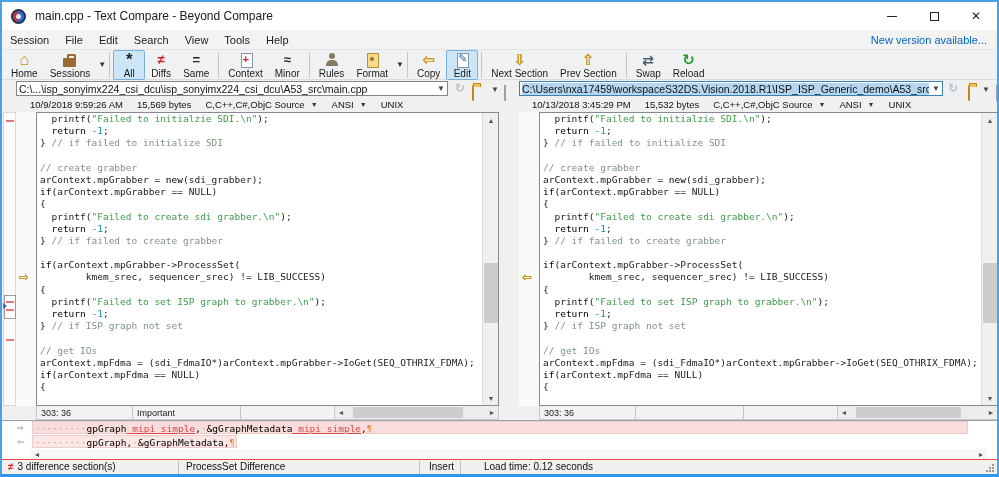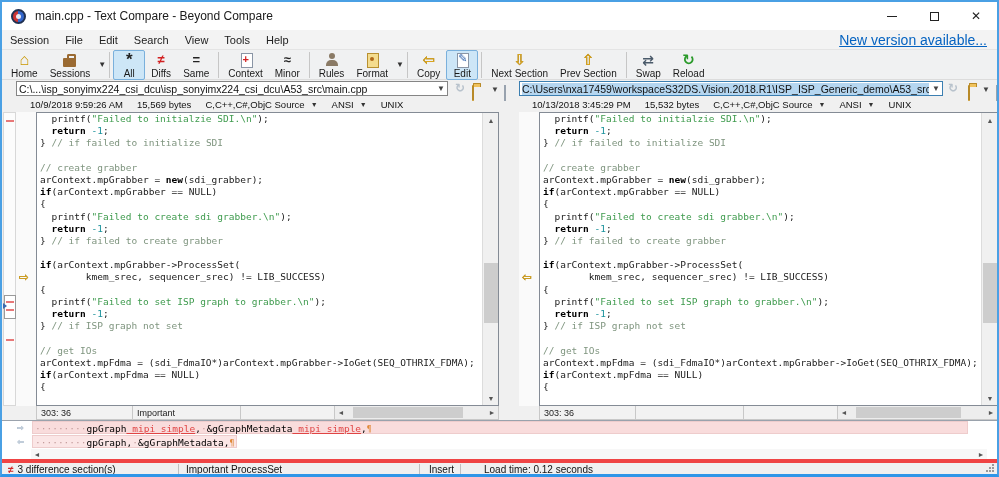--- a/index.html
+++ b/index.html
@@ -16,21 +16,21 @@
     background:linear-gradient(90deg,#cc3333 50%,#3366cc 50%);border:2px solid #203050;position:relative;}
   .app-logo::after{content:"";position:absolute;left:3px;top:3px;width:5px;height:5px;border-radius:50%;background:#e8e8f0;}
   .title-text{font-size:12px;color:#1a1a1a;margin-left:9px;}
   .win-btns{margin-left:auto;display:flex;height:100%;}
   .win-btn{width:42px;height:100%;display:flex;align-items:center;justify-content:center;font-size:12px;color:#222;}
   .glyph-min{width:10px;height:1px;background:#222;display:inline-block;}
   .glyph-max{width:9px;height:9px;border:1px solid #222;display:inline-block;}
   
   .menubar{position:absolute;left:0;top:28px;width:995px;height:20px;background:#f3f3f3;display:flex;align-items:center;font-size:11px;color:#222;border-bottom:1px solid #e4e4e4;}
   .menu-item{padding:2px 8px;}
-  .update-link{margin-left:auto;margin-right:10px;color:#0563c1;text-decoration:underline;font-size:14px;}
+  .update-link{margin-left:auto;margin-right:10px;color:#0563c1;font-size:11px;}
   
   .toolbar{position:absolute;left:0;top:48px;width:995px;height:30px;background:#f0f1f2;display:flex;align-items:center;padding-left:3px;border-bottom:1px solid #dcdcdc;}
   .tb-group{display:flex;align-items:stretch;height:29px;}
   .tb-sep{width:1px;background:#c6c6c6;height:26px;margin:0 3px;align-self:center;}
   .tb-btn{display:flex;flex-direction:column;align-items:center;justify-content:flex-start;padding:1px 5px 0 5px;border:1px solid transparent;border-radius:2px;min-width:32px;}
   .tb-btn.sel{background:#cde6f7;border-color:#7ab0dc;}
   .tb-btn .lbl{font-size:10px;color:#1a1a1a;white-space:nowrap;line-height:11px;}
   .tbic{position:relative;width:16px;height:16px;display:flex;align-items:center;justify-content:center;}
   .tb-caret{font-size:8px;color:#333;align-self:center;margin-left:2px;}
   .btn-wrap{display:flex;align-items:center;}
@@ -74,21 +74,21 @@
   .thumbstrip{position:absolute;left:1px;top:110px;width:13px;height:294px;background:#fcfcfc;border:1px solid #d8d8d8;}
   .tmark{position:absolute;left:2px;width:8px;height:2px;background:#e87878;}
   .tbox{position:absolute;left:0px;top:182px;width:12px;height:24px;border:1px solid #9a9a9a;background:#fff;}
   .tpointer{position:absolute;left:-1px;top:190px;width:0;height:0;border-top:3px solid transparent;border-bottom:3px solid transparent;border-left:4px solid #3a6ab0;}
   .gutter{position:absolute;top:110px;width:20px;height:294px;background:#fafafa;}
   .gut-arrow{position:absolute;left:3px;font-size:12px;font-weight:bold;color:var(--gold);text-shadow:0 0 .5px #7a5c00;line-height:14px;}
   .codebox{position:absolute;top:110px;height:294px;background:#fff;border:1px solid #848b95;}
   .code{position:absolute;left:1px;top:0px;bottom:0;overflow:hidden;font-family:"DejaVu Sans Mono","Liberation Mono",monospace;font-size:9.5px;color:#1a1a1a;}
   .code-line{height:12.2px;line-height:12.2px;white-space:pre;padding-left:2px;}
   .code-line.diff{background:var(--pink);}
-  .seg-k{font-weight:bold;color:#000;}
+  .seg-k{font-weight:normal;color:#000;}
   .seg-s{color:var(--string);}
   .seg-c{color:var(--comment);}
   .seg-n{color:var(--number);}
   .seg-r{color:var(--diffred);}
   .seg-d{color:#c49c9c;}
   .seg-ru{color:var(--diffred);text-decoration:underline;}
   .seg-pil{color:#e08838;font-size:8px;}
   .vscroll{position:absolute;right:0;top:0;bottom:0;width:16px;background:#f0f0f0;border-left:1px solid #dcdcdc;}
   .vs-up,.vs-down{position:absolute;left:0;width:16px;height:14px;display:flex;align-items:center;justify-content:center;font-size:7px;color:#555;}
   .vs-up{top:0;} .vs-down{bottom:0;}
@@ -101,21 +101,21 @@
   .hs-left{left:0;} .hs-right{right:0;}
   .hs-thumb{position:absolute;top:1px;height:11px;background:#cdcdcd;}
   
   .details{position:absolute;left:0;top:418px;width:995px;height:39px;background:#fff;border-top:1px solid #9aa2ac;}
   .detail-row{position:absolute;left:1px;height:13px;display:flex;align-items:center;font-family:"DejaVu Sans Mono","Liberation Mono",monospace;font-size:9.5px;white-space:pre;}
   .detail-row .da{width:15px;margin-left:14px;color:#8aa0b8;font-size:11px;font-weight:bold;}
   .detail-row .dc{padding:0 2px;height:13px;line-height:13px;border:1px solid #eecccc;}
   .detail-row .dc.full{width:936px;}
   .detail-hscroll{position:absolute;left:29px;top:28px;width:956px;height:10px;background:#f7f7f7;}
   
-  .statusbar{position:absolute;left:0;top:457px;width:995px;height:15px;background:#f0f0f0;border-top:4px solid #ef4444;font-size:10px;color:#111;}
+  .statusbar{position:absolute;left:0;top:457px;width:995px;height:15px;background:#f0f0f0;border-top:1px solid #ef4444;font-size:10px;color:#111;}
   .sb-item{position:absolute;top:1px;white-space:nowrap;}
   .sb-sep{position:absolute;top:1px;width:1px;height:13px;background:#c0c0c0;}
   .neq{color:#d22222;font-weight:bold;margin-right:4px;}
   .grip{position:absolute;right:2px;bottom:1px;width:10px;height:10px;
     background:radial-gradient(circle at 8px 2px,#999 1px,transparent 1.3px),
                radial-gradient(circle at 5px 5px,#999 1px,transparent 1.3px),
                radial-gradient(circle at 8px 5px,#999 1px,transparent 1.3px),
                radial-gradient(circle at 2px 8px,#999 1px,transparent 1.3px),
                radial-gradient(circle at 5px 8px,#999 1px,transparent 1.3px),
                radial-gradient(circle at 8px 8px,#999 1px,transparent 1.3px);}
@@ -415,21 +415,21 @@
       <div class="hs-left">◄</div>
       <div class="hs-right">►</div>
     </div>
   <div class="detail-row" style="top: 0px;"><span class="da">⇨</span><span class="dc full" style="background: var(--pink);"><span class="seg-d">·········</span><span class="seg-p">gpGraph</span><span class="seg-ru">_mipi_simple</span><span class="seg-p">,</span><span class="seg-d">·</span><span class="seg-p">&amp;gGraphMetadata</span><span class="seg-ru">_mipi_simple</span><span class="seg-p">,</span><span class="seg-pil">¶</span></span></div>
       <div class="detail-row" style="top: 14px;"><span class="da">⇦</span><span class="dc" style="background: rgb(251, 230, 230); text-align: center;"><span class="seg-d">·········</span><span class="seg-p">gpGraph,</span><span class="seg-d">·</span><span class="seg-p">&amp;gGraphMetadata,</span><span class="seg-pil">¶</span></span></div>
     </div>
 
   <div class="statusbar">
     <span class="sb-item" style="left:6px;"><span class="neq">≠</span><span>3 difference section(s)</span></span>
     <span class="sb-sep" style="left:176px;"></span>
-    <span class="sb-item" style="left:184px;">Important ProcessSet</span>
+    <span class="sb-item" style="left:184px;">ProcessSet Difference</span>
     <span class="sb-sep" style="left:417px;"></span>
     <span class="sb-item" style="left:427px;">Insert</span>
     <span class="sb-sep" style="left:458px;"></span>
     <span class="sb-item" style="left:466px;padding-left:16px;">Load time: 0.12 seconds</span>
     <span class="grip"></span>
   </div>
 
 </div>
 
 </body></html>

